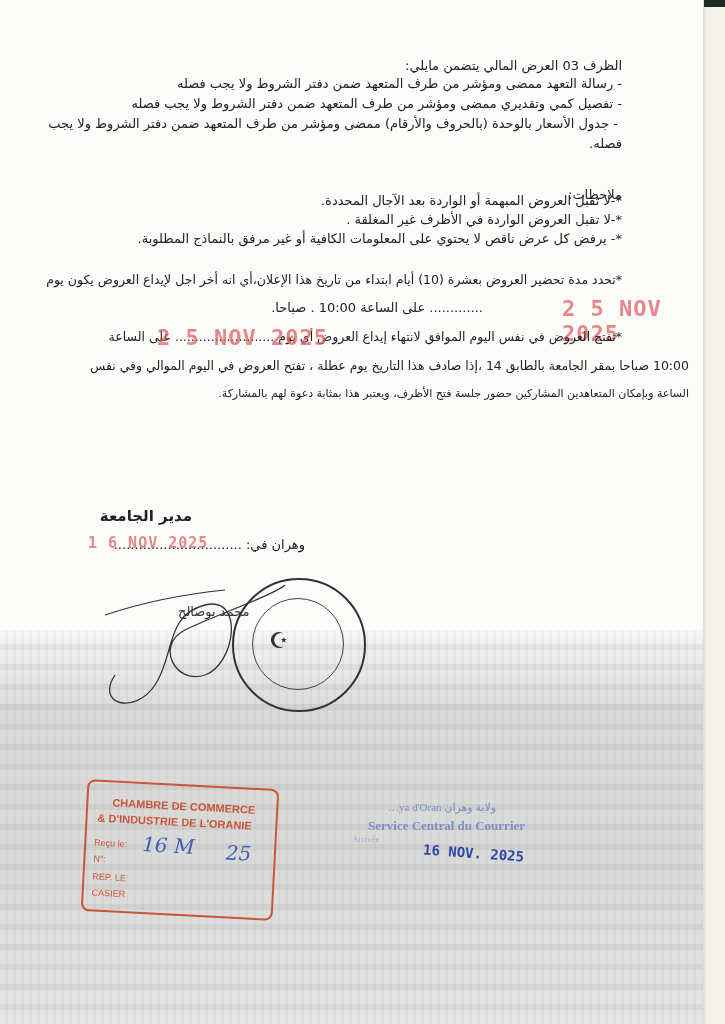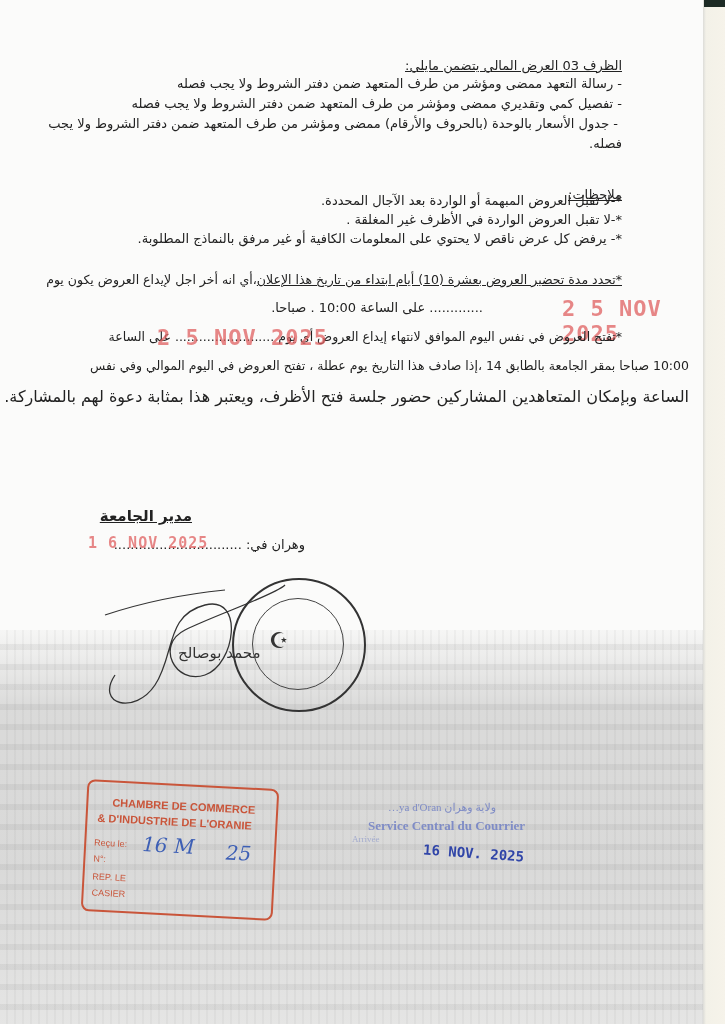--- a/index.html
+++ b/index.html
@@ -7,28 +7,28 @@
   .page { position:absolute; left:0; top:0; width:703px; height:1024px; background:#fbfbfa; }
   .page-edge { position:absolute; left:703px; top:0; width:22px; height:1024px; background:linear-gradient(90deg,#dcdcd8 0,#f3f1e8 3px,#f6f3ea 100%); }
   .corner { position:absolute; left:704px; top:0; width:21px; height:7px; background:#1c2a24; }
   .smudge { position:absolute; left:0; top:630px; width:703px; height:394px;
     background:
       repeating-linear-gradient(90deg, rgba(0,0,0,0.0) 0 6px, rgba(90,90,90,0.05) 6px 8px),
       repeating-linear-gradient(0deg, rgba(0,0,0,0.0) 0 14px, rgba(80,80,80,0.08) 14px 20px),
       linear-gradient(180deg, rgba(150,150,150,0.05), rgba(120,120,120,0.25) 20%, rgba(130,130,130,0.28) 60%, rgba(140,140,140,0.2));
   }
   .txt { position:absolute; direction:rtl; text-align:right; color:#222; font-size:13px; white-space:nowrap; font-family:"DejaVu Sans", sans-serif; }
-  .u { text-decoration:underline; }
+  .u { }
   .bold { font-weight:bold; }
   .red-stamp { position:absolute; color:#e06060; font-family:"DejaVu Sans Mono", monospace; font-size:22px; letter-spacing:1px; font-weight:bold; opacity:0.75; direction:ltr; }
   .seal { position:absolute; left:232px; top:578px; width:130px; height:130px; border:2px solid #333; border-radius:50%; }
   .seal-inner { position:absolute; left:18px; top:18px; width:90px; height:90px; border:1.5px solid #444; border-radius:50%; }
   .seal-star { position:absolute; left:35px; top:48px; font-size:22px; color:#333; }
   .sig { position:absolute; left:95px; top:575px; width:200px; height:130px; }
-  .sig-caption { position:absolute; left:178px; top:644px; font-size:15px; color:#333; direction:rtl; }
+  .sig-caption { position:absolute; left:178px; top:604px; font-size:13px; color:#333; direction:rtl; }
   .cc-stamp { position:absolute; left:84px; top:784px; width:188px; height:128px; border:2px solid #c9553a; border-radius:8px; transform:rotate(3deg); color:#c9553a; font-family:"Liberation Sans", sans-serif; }
   .cc-line { position:absolute; font-size:11px; font-weight:bold; }
   .cc-field { position:absolute; font-size:9px; }
   .cc-hand { position:absolute; color:#3d5fb5; font-family:"DejaVu Serif", serif; font-size:20px; font-style:italic; }
   .blue-stamp { position:absolute; color:#7f8cc6; font-family:"Liberation Serif", serif; }
   .blue-date { position:absolute; left:423px; top:845px; color:#3045a8; font-family:"DejaVu Sans Mono", monospace; font-size:14px; font-weight:bold; transform:rotate(4deg); }
 </style>
 </head>
 <body>
 
@@ -48,21 +48,21 @@
 <div class="txt" style="right:103px; top:212px;">*-لا تقبل العروض الواردة في الأظرف غير المغلقة .</div>
 <div class="txt" style="right:103px; top:231px;">*- يرفض كل عرض ناقص لا يحتوي على المعلومات الكافية أو غير مرفق بالنماذج المطلوبة.</div>
 
 <div class="txt" style="right:103px; top:272px; font-size:12.5px;"><span class="u">*تحدد مدة تحضير العروض بعشرة (10) أيام ابتداء من تاريخ هذا الإعلان</span><span>،أي انه أخر اجل لإيداع العروض يكون يوم</span></div>
 <div class="txt" style="right:242px; top:300px;">............. على الساعة 10:00 . صباحا.</div>
 <div class="red-stamp" style="left:562px; top:296px;">2 5 NOV 2025</div>
 
 <div class="txt" style="right:103px; top:329px; font-size:12.5px;text-align:right;">*تفتح العروض في نفس اليوم الموافق لانتهاء إيداع العروض أي يوم ......................... على الساعة</div>
 <div class="red-stamp" style="left:157px; top:325px;">2 5 NOV 2025</div>
 <div class="txt" style="right:36px; top:358px; font-size:12.5px;">10:00 صباحا بمقر الجامعة بالطابق 14 ،إذا صادف هذا التاريخ يوم عطلة ، تفتح العروض في اليوم الموالي وفي نفس</div>
-<div class="txt" style="right:36px; top:387px; font-size:16px;">الساعة وبإمكان المتعاهدين المشاركين حضور جلسة فتح الأظرف، ويعتبر هذا بمثابة دعوة لهم بالمشاركة.</div>
+<div class="txt" style="right:36px; top:387px; font-size:11px;">الساعة وبإمكان المتعاهدين المشاركين حضور جلسة فتح الأظرف، ويعتبر هذا بمثابة دعوة لهم بالمشاركة.</div>
 
 <div class="txt u bold" style="right:533px; top:507px; font-size:15px;">مدير الجامعة</div>
 <div class="txt" style="right:420px; top:537px;">وهران في: ...............................</div>
 <div class="red-stamp" style="left:88px; top:534px; font-size:15px;">1 6 NOV 2025</div>
 
 <svg class="sig" viewBox="0 0 200 130">
   <path d="M20 100 C0 130 40 140 60 110 C80 80 70 40 110 30 C150 20 140 90 110 100 C80 110 60 70 90 55 C120 40 180 20 190 10" fill="none" stroke="#333" stroke-width="1.3"></path>
   <path d="M10 40 C40 30 80 20 130 15" fill="none" stroke="#333" stroke-width="1.2"></path>
 </svg>
 <div class="sig-caption">محمد بوصالح</div>

